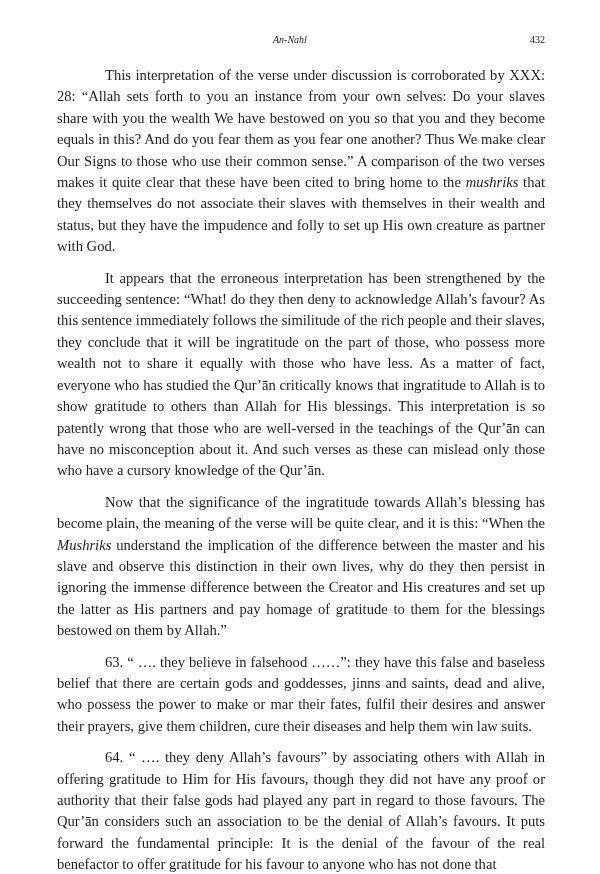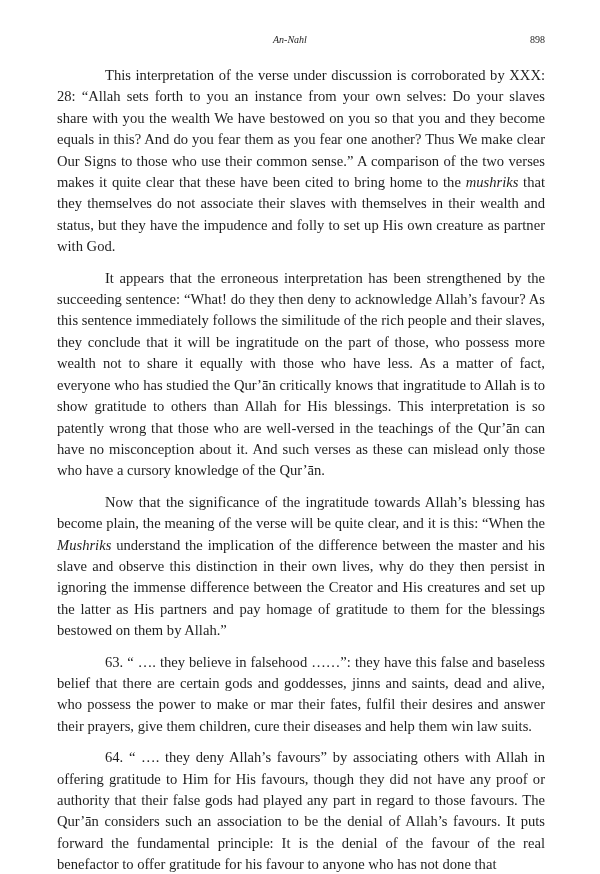--- a/index.html
+++ b/index.html
@@ -27,21 +27,21 @@
     .body-text p.indent { text-indent: 48px; font-family: Liberation Serif, serif; }
     .body-text p.noindent { text-indent: 0; }
     .body-text em { font-style: italic; }
   </style>
 </head>
 <body>
 
 <div class="page">
   <div class="running-head">
     <span class="title">An-Nahl</span>
-    <span class="pageno">898</span>
+    <span class="pageno">432</span>
   </div>
 
   <div class="body-text">
     <p class="indent"><span>This interpretation of the verse under discussion is corroborated by XXX: 28: “Allah sets forth to you  an instance from your own selves: Do your slaves share  with you the wealth We have bestowed on you so that you and they become equals in this? And do you fear them as you fear one another? Thus We make clear Our  Signs to those who use their common sense.” A comparison of the two verses makes it quite clear that these have been cited to bring  home to the </span><em>mushriks</em><span> that they themselves do not associate their slaves with themselves in their wealth and status, but they have the impudence and folly to set up His own creature as partner with God.</span></p>
     <p class="indent"><span>It appears that  the erroneous interpretation has been strengthened by the succeeding sentence: “What!  do they then deny to acknowledge Allah’s favour? As this sentence immediately follows  the similitude of the rich people and their slaves, they conclude  that it will be ingratitude on the part of those, who possess more wealth  not to share it equally with those who have less. As a matter of fact, everyone who has  studied the Qur’ān critically knows that ingratitude to Allah is to show gratitude  to others than Allah for His blessings. This interpretation is so patently wrong that those who are well-versed in the teachings of the Qur’ān can have no misconception about it. And such verses as these can mislead only those who have a cursory knowledge of the Qur’ān.</span></p>
     <p class="indent"><span>Now that the  significance of the ingratitude towards Allah’s blessing has become plain, the  meaning of the verse will be quite clear, and it is this: “When the </span><em>Mushriks</em><span> understand the implication of the difference between the master and his slave and observe this distinction in their own lives, why do they then persist in ignoring  the immense difference between the Creator and His creatures and set up the latter as His partners  and pay homage of gratitude to them for the blessings bestowed on them by Allah.”</span></p>
     <p class="indent"><span>63. “ …. they believe in falsehood ……”: they have this false and baseless belief that there are  certain gods and goddesses, jinns and saints, dead and alive, who possess the  power to make or mar their fates, fulfil their desires and answer their prayers, give them children, cure their diseases and help them win law suits.</span></p>
     <p class="indent"><span>64. “ …. they deny Allah’s favours” by associating others with Allah in offering gratitude to  Him for His favours, though they did not have any proof or authority that  their false gods had played any part in regard to those favours. The Qur’ān considers such an  association to be the denial of Allah’s favours. It puts forward the fundamental principle: It is the denial of the favour  of the real benefactor to offer gratitude for his favour to anyone who  has not done that</span></p>
   </div>
 </div>

